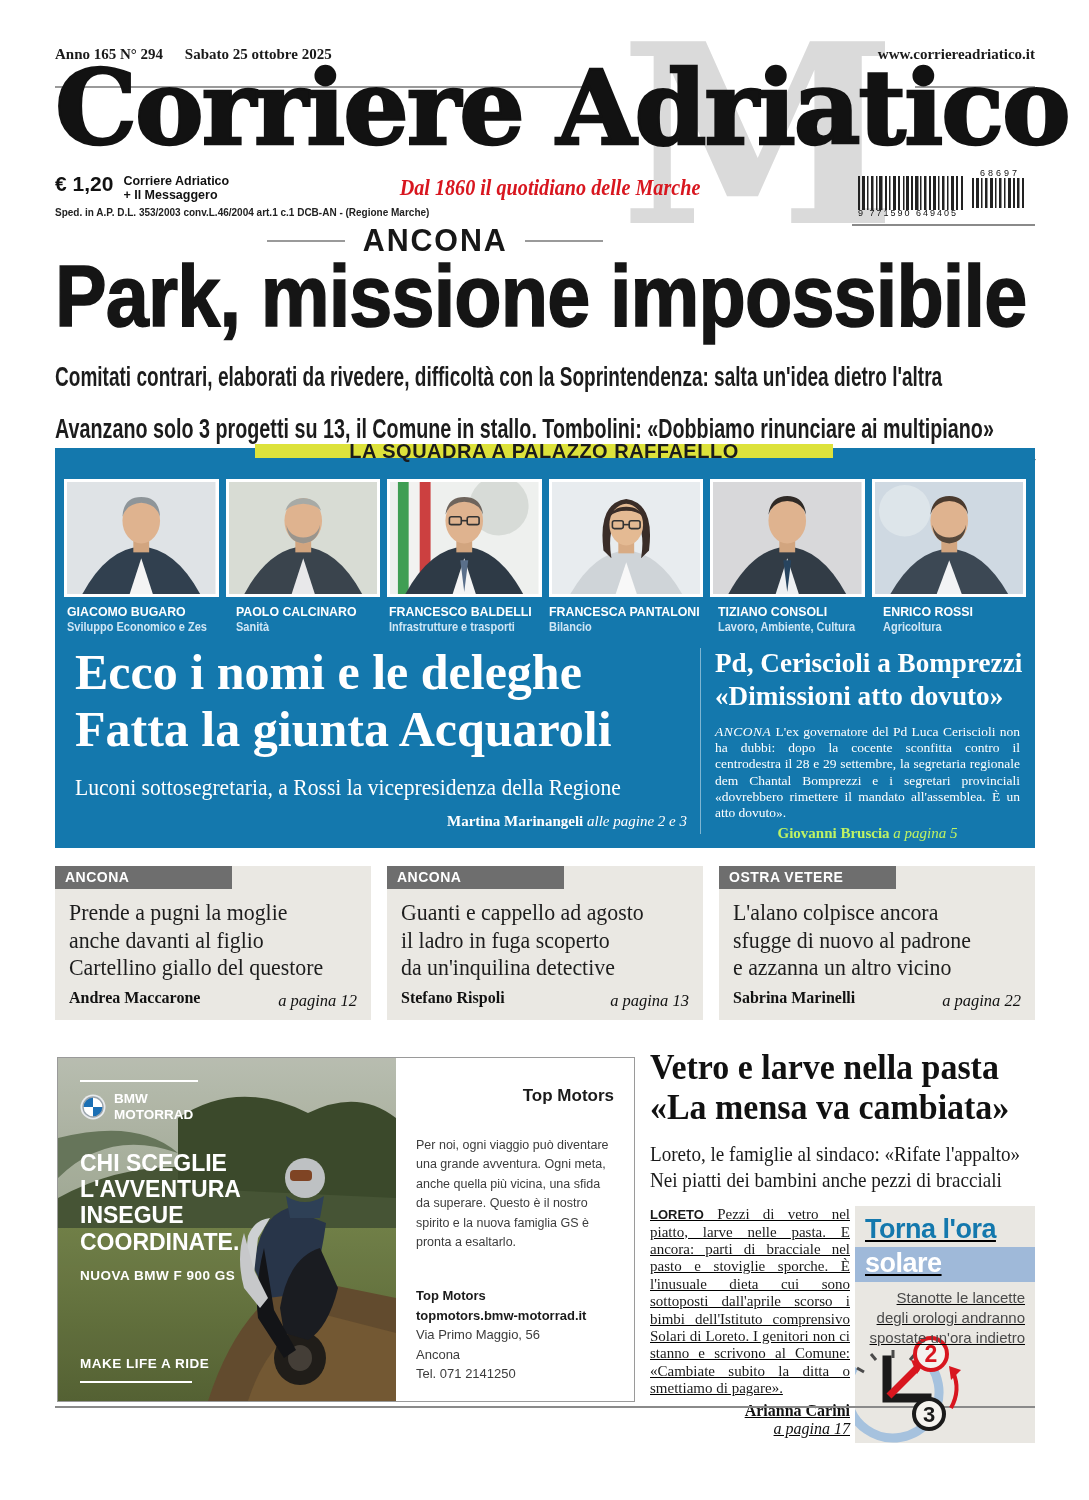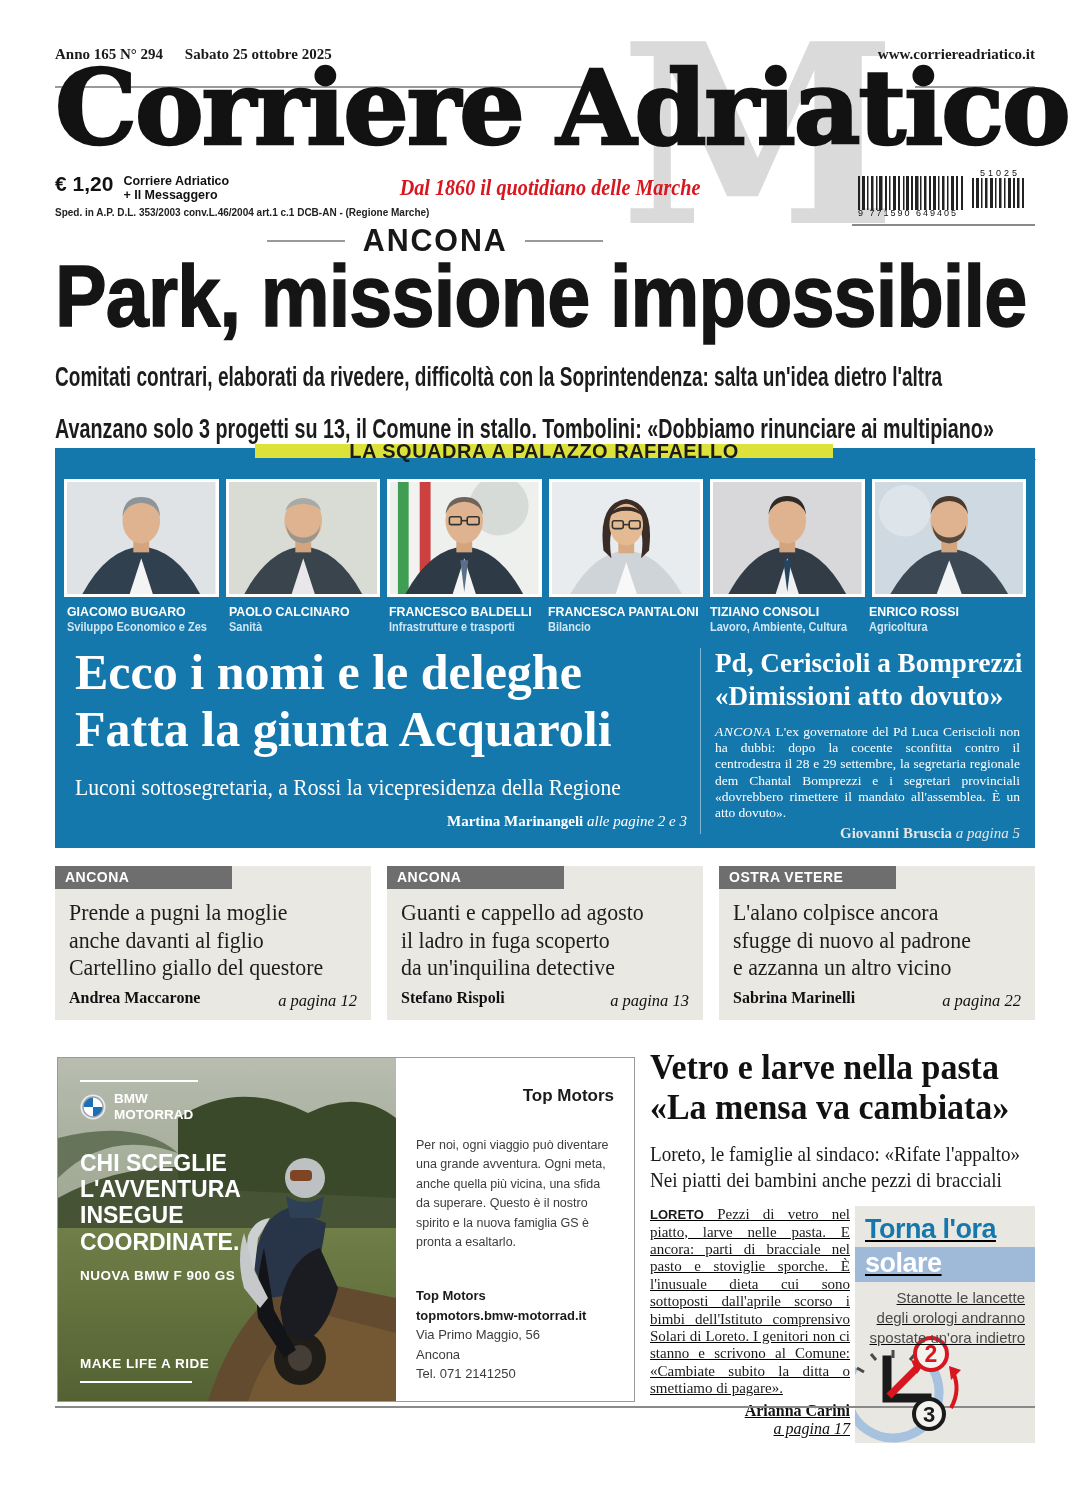--- a/index.html
+++ b/index.html
@@ -57,41 +57,41 @@
   .byline i { font-style:italic; }
 
   
   .giunta { position:absolute; top:448px; left:55px; width:980px; height:400px; background:#1478ad; }
   .banner { position:absolute; top:-4px; left:200px; width:578px; height:14px; background:#dde23b;
             display:flex; align-items:center; justify-content:center; font-size:20px; font-weight:bold;
             color:#1b1b1b; letter-spacing:0.5px; }
   .photo-row { position:absolute; top:31px; left:9px; right:9px; display:flex; gap:7px; }
   .photo-cell { flex:1; height:118px; background:#fff; padding:3px; }
   .photo-cell svg { width:100%; height:100%; display:block; }
-  .name-row { position:absolute; top:156px; left:9px; right:9px; display:flex; }
+  .name-row { position:absolute; top:156px; left:9px; right:9px; display:flex; gap:7px; }
   .name-cell { flex:1; padding-left:3px; }
   .person-name { font-size:13px; font-weight:bold; color:#fff; line-height:1.2; white-space:nowrap; transform:scaleX(0.95); transform-origin:left; }
   .person-role { font-size:12.5px; font-weight:bold; color:#cfe6f5; line-height:1.2; white-space:nowrap; transform:scaleX(0.88); transform-origin:left; }
 
   .giunta-main { position:absolute; top:196px; left:20px; width:612px; }
   .giunta-main-h { font-family:"Liberation Serif", serif; font-weight:bold; font-size:50px; line-height:1.14;
                    color:#fff; white-space:nowrap; }
   .giunta-main-sub { margin-top:16px; font-family:"Liberation Serif", serif; font-size:24px; color:#fff;
                      white-space:nowrap; transform:scaleX(0.9); transform-origin:left; }
   .giunta-byline { text-align:right; font-family:"Liberation Serif", serif; font-size:15px; color:#fff; margin-top:12px; }
 
   .giunta-divider { position:absolute; left:645px; top:200px; bottom:14px; width:1px; background:rgba(255,255,255,0.45); }
 
   .giunta-side { position:absolute; top:198px; left:660px; width:305px; }
   .giunta-side-h { font-family:"Liberation Serif", serif; font-weight:bold; font-size:28px; line-height:1.18;
                    color:#fff; white-space:nowrap; transform:scaleX(0.97); transform-origin:left; }
   .giunta-side-body { margin-top:12px; font-family:"Liberation Serif", serif; font-size:13.5px; line-height:1.2;
                       color:#fff; text-align:justify; }
   .giunta-side-body .kicker { font-style:italic; letter-spacing:0.5px; }
-  .giunta-side-byline { text-align:right; font-family:"Liberation Serif", serif; font-size:15px; color:#e5e5e5; margin-top:4px; }
+  .giunta-side-byline { text-align:center; font-family:"Liberation Serif", serif; font-size:15px; color:#bef264; margin-top:4px; }
 
   
   .news-row { position:absolute; top:866px; left:55px; width:980px; display:flex; gap:16px; }
   .news-box { flex:1; height:154px; background:#eae8e3; position:relative; padding:0 14px; }
   .news-badge { position:absolute; top:0; left:0; background:#6e6e6e; color:#fff; font-weight:bold;
                 font-size:14px; letter-spacing:0.5px; padding:3px 0 4px 10px; width:56%; transform-origin:left; }
   .news-headline { padding-top:33px; font-family:"Liberation Serif", serif; font-size:23px; line-height:1.2;
                    color:#1d1d1d; }
   .news-headline div { white-space:nowrap; transform:scaleX(0.95); transform-origin:left; }
   .news-author { margin-top:7px; font-family:"Liberation Serif", serif; font-weight:bold; font-size:16px; color:#111; }
@@ -193,21 +193,21 @@
           <rect x="75" width="3" height="34"></rect>
         <rect x="80" width="1.5" height="34"></rect>
           <rect x="84" width="2.5" height="34"></rect>
           <rect x="89" width="1.5" height="34"></rect>
         <rect x="93" width="3" height="34"></rect>
           <rect x="98" width="2" height="34"></rect>
           <rect x="103" width="2" height="34"></rect>
       </g>
     </svg>
     <div class="ean-text">9 771590 649405</div>
-    <div class="addon-text">51025</div>
+    <div class="addon-text">68697</div>
     <svg class="barcode-addon" width="52" height="30" viewBox="0 0 52 30">
       <g fill="#222">
         <rect x="0" width="2" height="30"></rect>
           <rect x="4" width="3" height="30"></rect>
           <rect x="9" width="1.5" height="30"></rect>
         <rect x="13" width="2.5" height="30"></rect>
           <rect x="18" width="3" height="30"></rect>
           <rect x="23" width="1.5" height="30"></rect>
         <rect x="27" width="2.5" height="30"></rect>
           <rect x="32" width="1.5" height="30"></rect>

